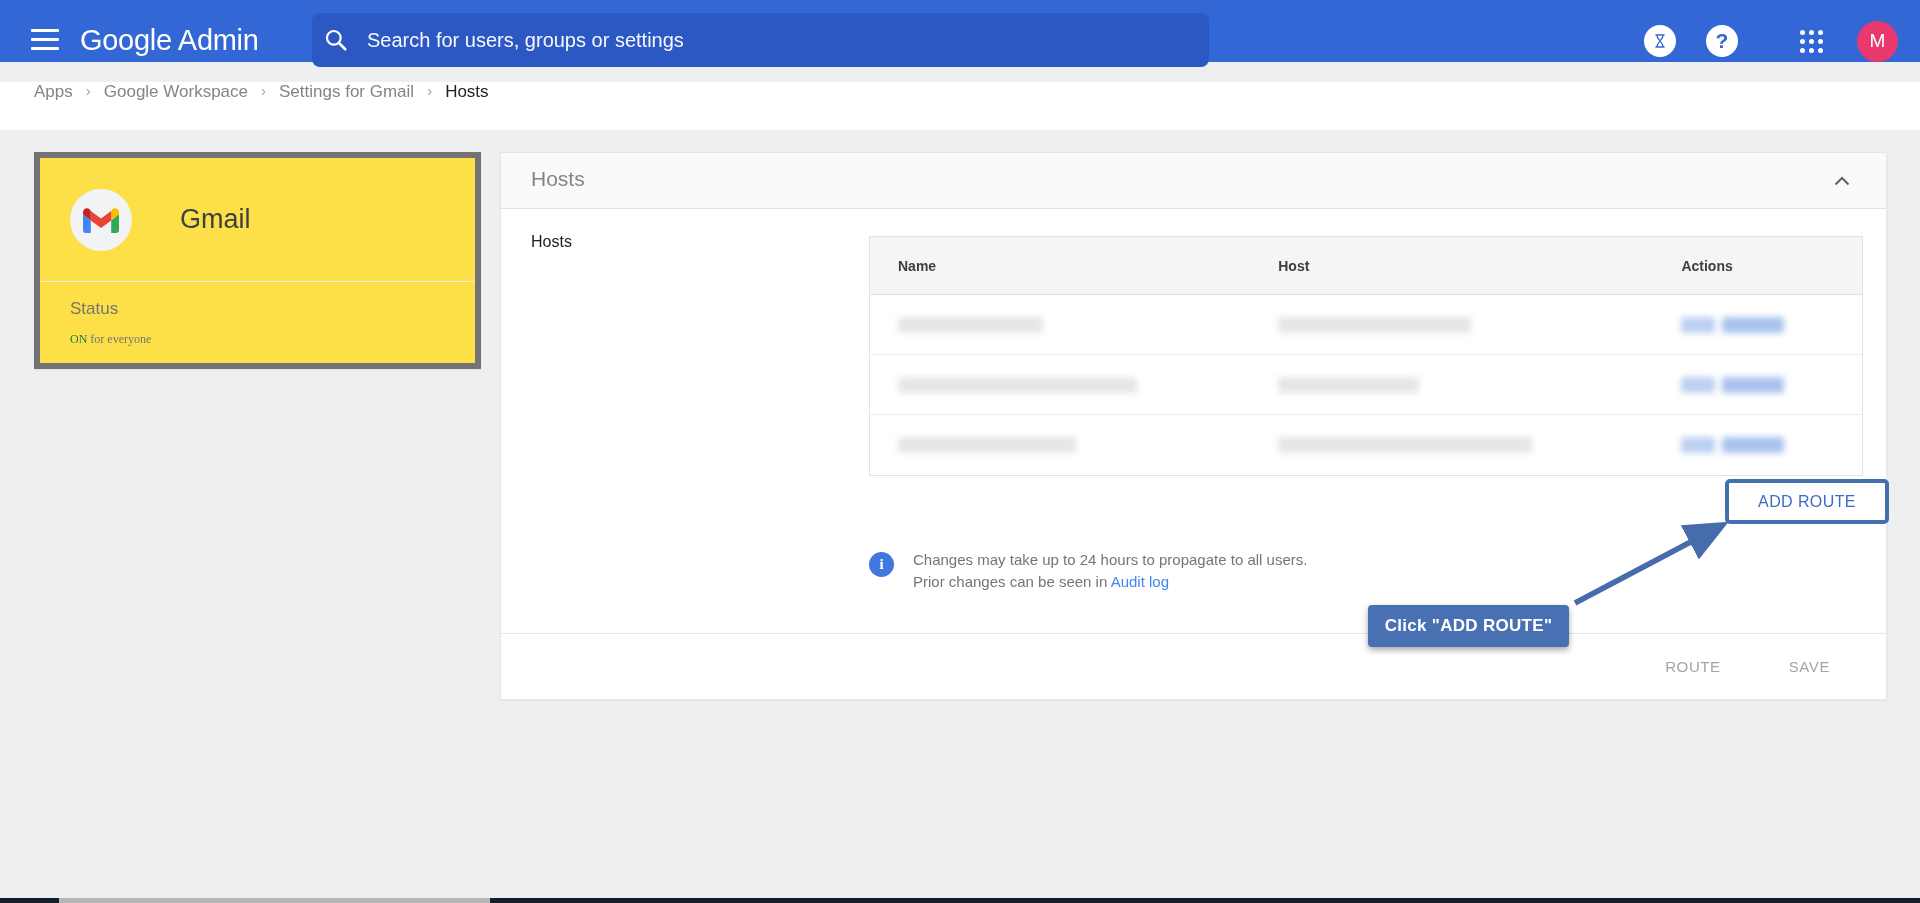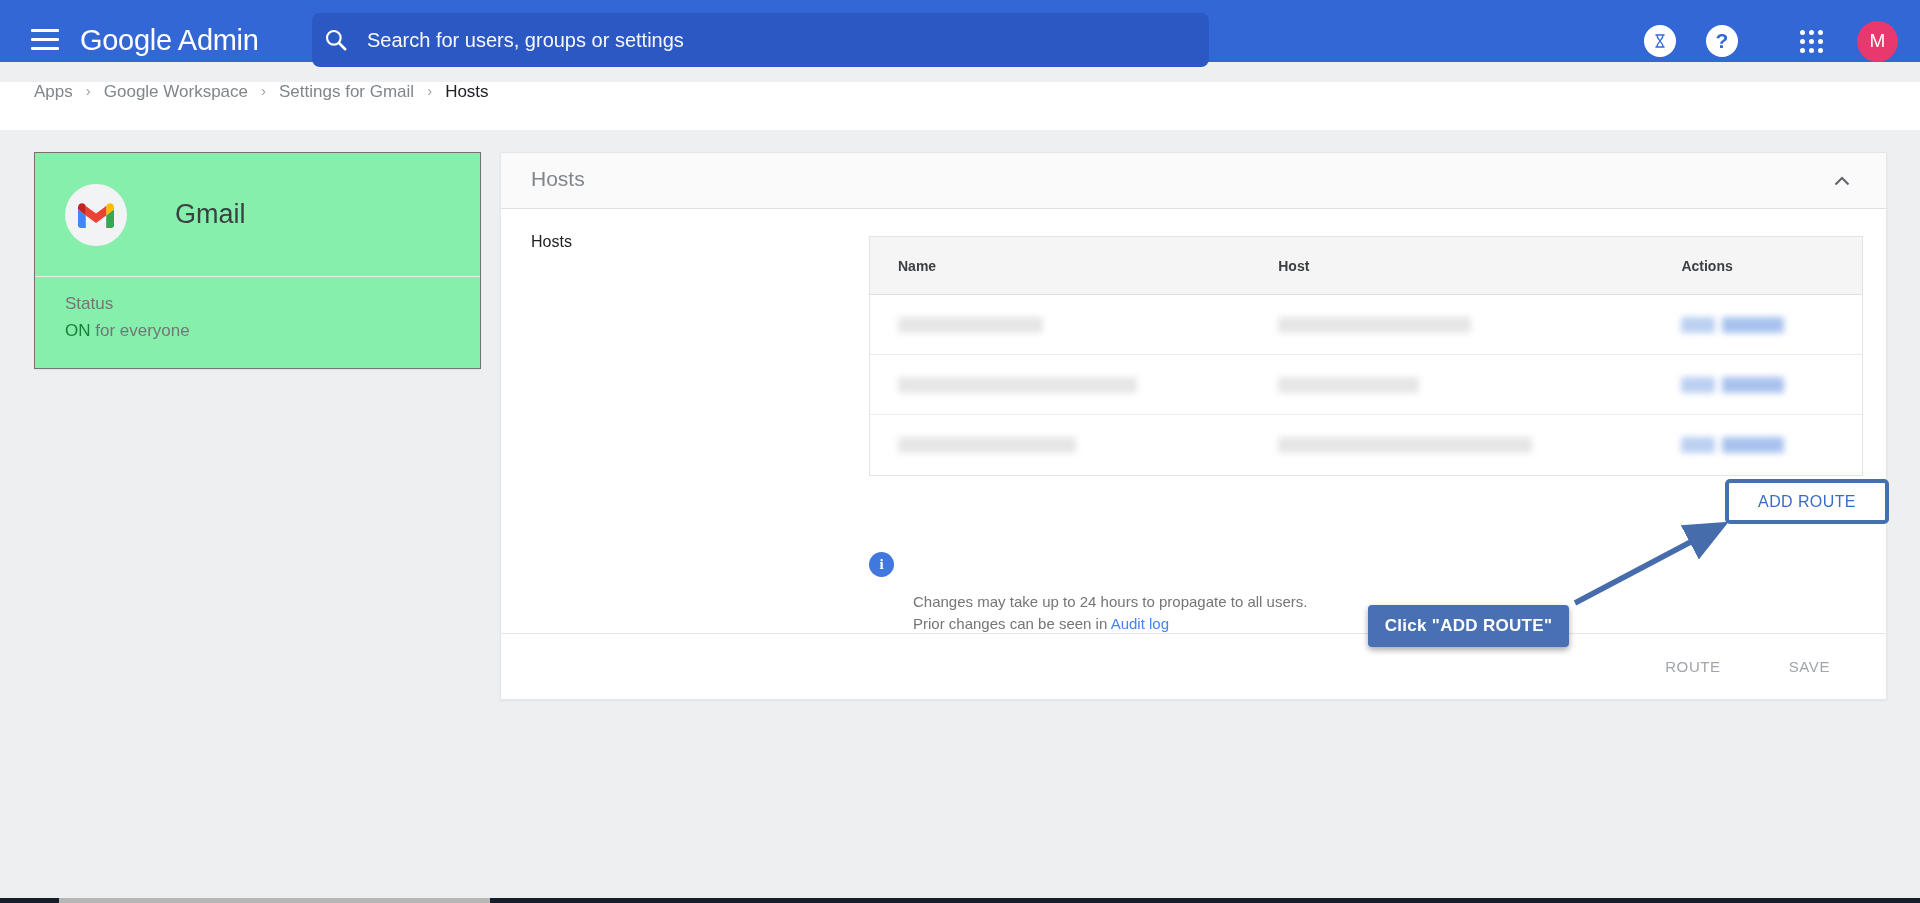--- a/index.html
+++ b/index.html
@@ -24,26 +24,26 @@
   .apps-grid i { width:5px; height:5px; background:#fff; border-radius:50%; }
   .avatar { width:41px; height:41px; border-radius:50%; background:#e8386d; color:#fff; font-size:19px; font-weight:500; display:flex; align-items:center; justify-content:center; margin-right:22px; cursor:pointer; }
 
   
   .breadcrumb { position:absolute; top:82px; left:0; width:1920px; height:48px; background:#fff; display:flex; align-items:flex-start; padding-left:34px; font-size:17px; color:#80868b; }
   .breadcrumb .crumb { cursor:pointer; }
   .breadcrumb .sep { margin:0 13px; font-size:15px; color:#9aa0a6; }
   .breadcrumb .crumb.current { color:#202124; cursor:default; }
 
   
-  .app-card { position:absolute; left:34px; top:152px; width:447px; height:217px; background:#86efac; border:1px solid #737373; box-shadow:0 1px 2px rgba(0,0,0,0.05); }
+  .app-card { position:absolute; left:34px; top:152px; width:447px; height:217px; background:#fde047; border:6px solid #737373; box-shadow:0 1px 2px rgba(0,0,0,0.05); }
   .app-card .head { display:flex; align-items:center; height:124px; padding-left:30px; border-bottom:1px solid #ebebeb; }
   .logo-circle { width:62px; height:62px; border-radius:50%; background:#f2f3f4; display:flex; align-items:center; justify-content:center; }
   .app-title { margin-left:48px; font-size:27px; color:#3c4043; }
   .app-card .status-label { position:absolute; left:30px; top:141px; font-size:17px; color:#757575; }
-  .app-card .status-line { position:absolute; left:30px; top:168px; font-size:17px; color:#757575; }
+  .app-card .status-line { position:absolute; left:30px; top:174px; font-size:12px; color:#757575;font-family:Liberation Serif, serif; }
   .status-on { color:#188038; }
 
   
   .panel { position:absolute; left:500px; top:152px; width:1387px; height:548px; background:#fff; border:1px solid #e4e6e8; box-shadow:0 1px 2px rgba(0,0,0,0.05); }
   .panel-header { position:absolute; top:0; left:0; width:100%; height:56px; background:#fafafa; border-bottom:1px solid #e0e0e0; }
   .panel-header .title { position:absolute; left:30px; top:14px; font-size:21px; color:#80868b; }
   .collapse-btn { position:absolute; right:32px; top:16px; width:24px; height:24px; cursor:pointer; display:flex; align-items:center; justify-content:center; }
   .section-label { position:absolute; left:30px; top:80px; font-size:16px; font-weight:500; color:#212121; }
 
   
@@ -59,21 +59,21 @@
   .blob.act2 { width:62px; background:#a9c2ee; }
   .r1 .b-name { width:145px; } .r1 .b-host { width:193px; }
   .r2 .b-name { width:239px; } .r2 .b-host { width:141px; }
   .r3 .b-name { width:178px; } .r3 .b-host { width:254px; }
 
   
   .add-route { position:absolute; left:1224px; top:326px; width:164px; height:45px; background:#fff; border:4px solid #4470ae; border-radius:5px; color:#3a6bc9; font-size:16px; font-weight:500; letter-spacing:0.4px; display:flex; align-items:center; justify-content:center; cursor:pointer; }
 
   
   .info-icon { position:absolute; left:368px; top:399px; width:25px; height:25px; border-radius:50%; background:#4178dd; color:#fff; font-size:15px; font-weight:bold; display:flex; align-items:center; justify-content:center; font-family:"Liberation Serif", serif; }
-  .info-text { position:absolute; left:412px; top:396px; font-size:15px; color:#757575; line-height:22px;margin-top:42px; }
+  .info-text { position:absolute; left:412px; top:396px; font-size:15px; color:#757575; line-height:22px; }
   .info-link { color:#4285f4; cursor:pointer; }
 
   
   .tut-tooltip { position:absolute; left:867px; top:452px; width:201px; height:42px; background:#4a70b4; border-radius:4px; box-shadow:0 3px 6px rgba(0,0,0,0.35); color:#fff; font-size:17px; font-weight:bold; letter-spacing:0.3px; display:flex; align-items:center; justify-content:center; z-index:3; }
   .tut-arrow { position:absolute; left:1060px; top:360px; width:185px; height:100px; z-index:3; pointer-events:none; }
 
   
   .panel-footer { position:absolute; left:0; bottom:0; width:100%; height:66px; border-top:1px solid #e6e6e6; display:flex; align-items:center; justify-content:flex-end; gap:68px; padding-right:56px; }
   .footer-btn { font-size:15px; font-weight:500; letter-spacing:0.6px; color:#a1a5a9; cursor:pointer; }
 

